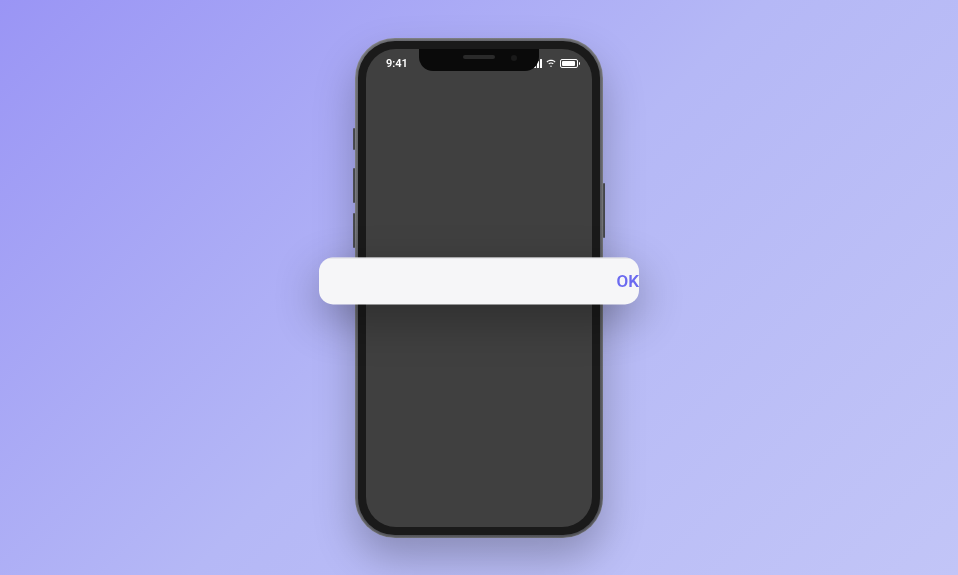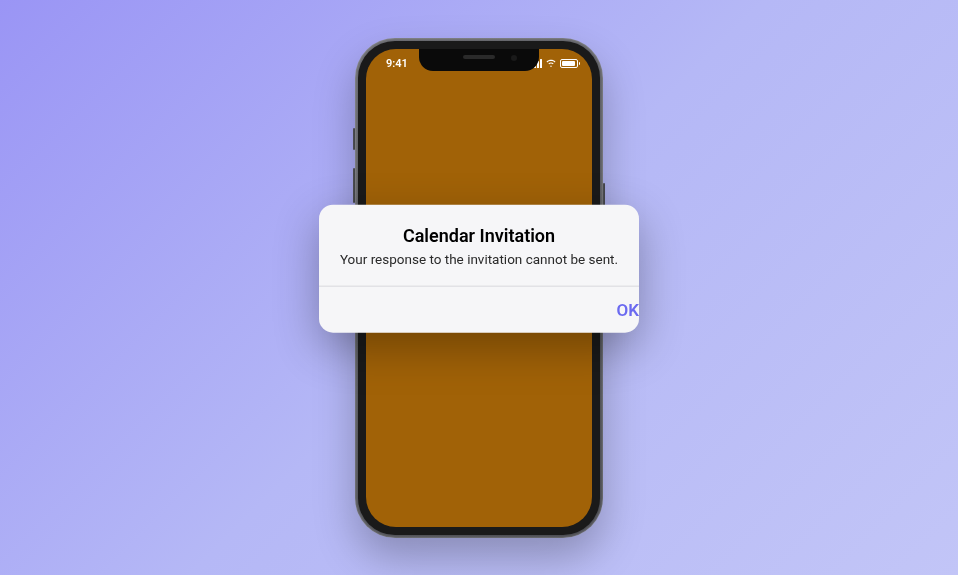--- a/index.html
+++ b/index.html
@@ -42,21 +42,21 @@
       width: 100%;
       height: 100%;
       background: #1a1a1a;
       border-radius: 37px;
       padding: 8px;
     }
 
     .phone-screen {
       width: 100%;
       height: 100%;
-      background: #a16207;
+      background: #404040;
       border-radius: 30px;
       position: relative;
       overflow: hidden;
     }
 
     .notch {
       position: absolute;
       top: 0;
       left: 50%;
       transform: translateX(-50%);
@@ -284,19 +284,15 @@
             </div>
           </div>
         </div>
 
       </div>
     </div>
   </div>
 </div>
 
 <div class="alert-dialog">
-  <div class="alert-content">
-    <div class="alert-title">Calendar Invitation</div>
-    <div class="alert-message">Your response to the invitation cannot be sent.</div>
-  </div>
   <div class="alert-divider"></div>
   <button class="alert-button">OK</button>
 </div>
 
 </body></html>

